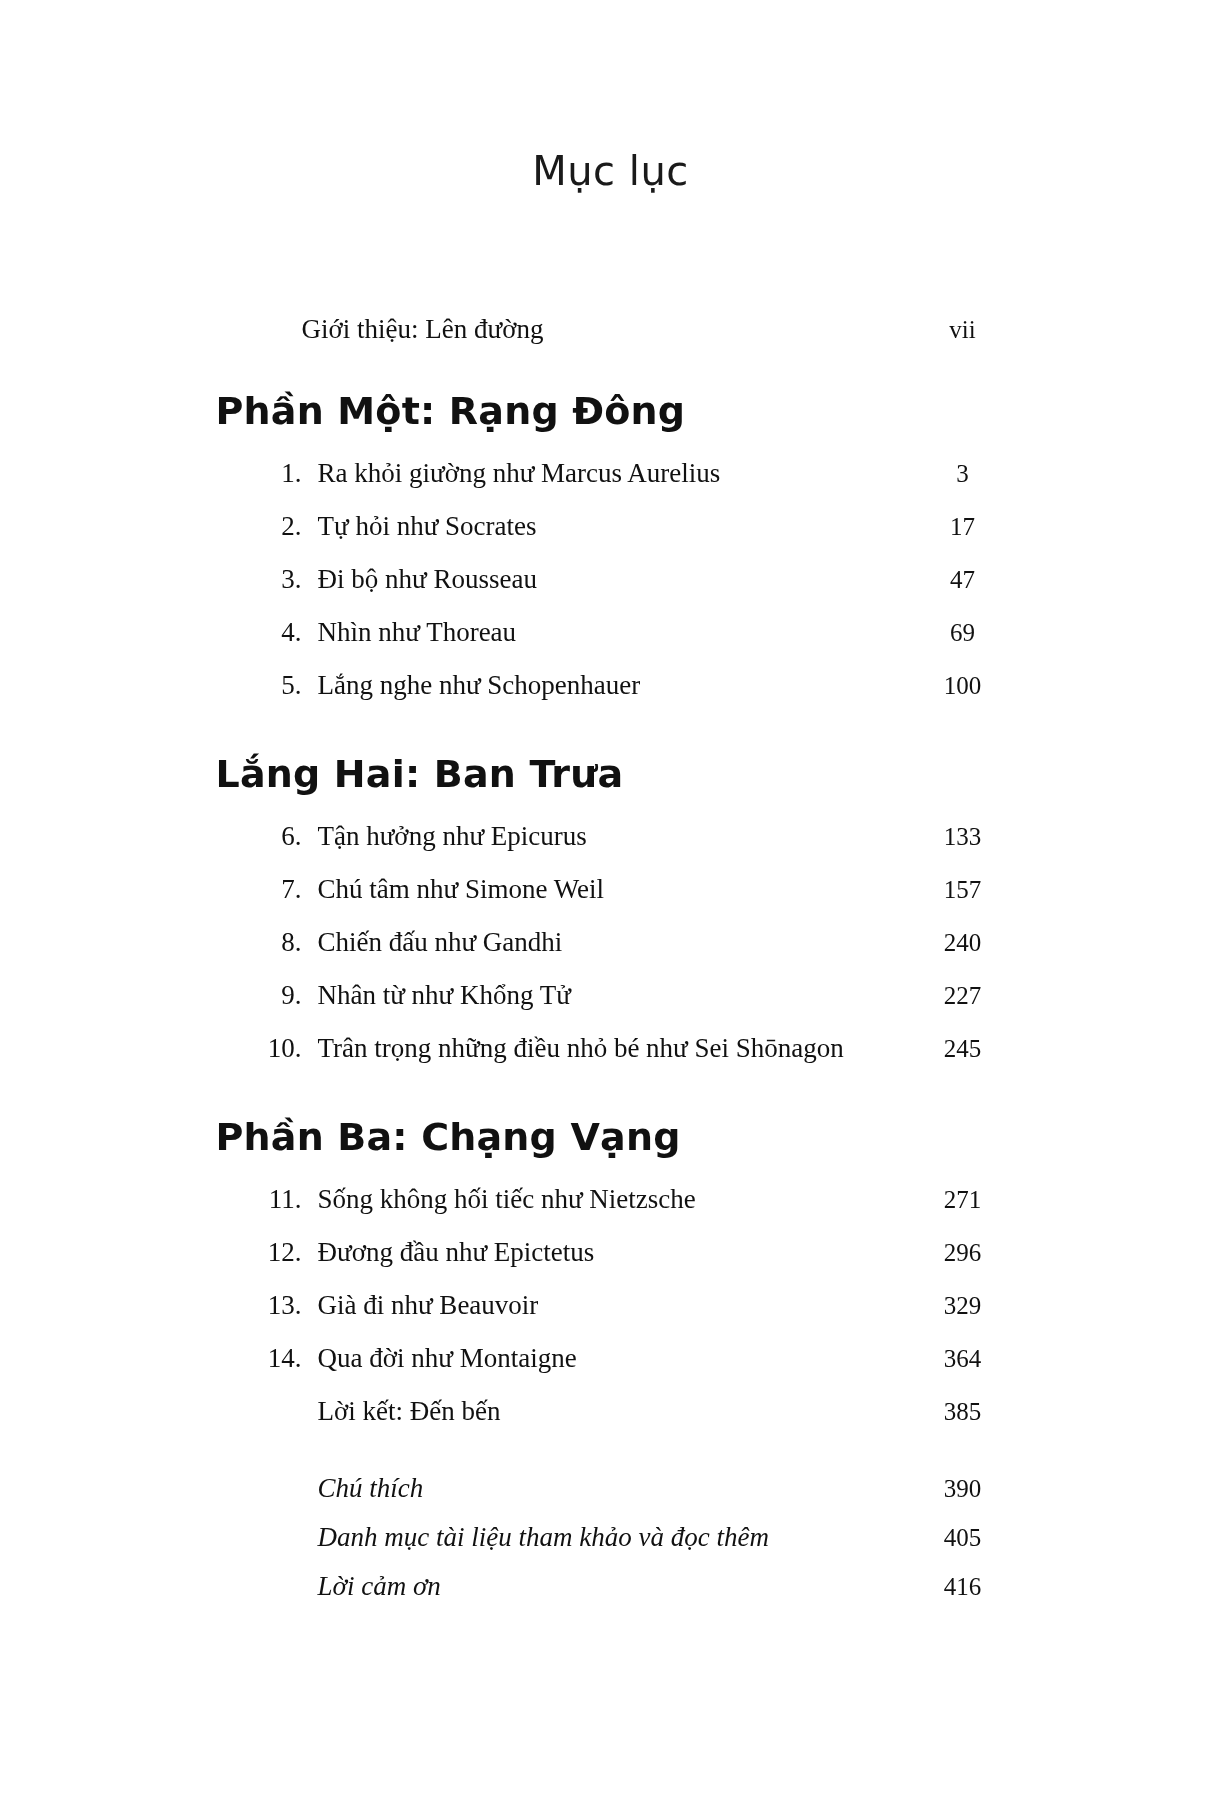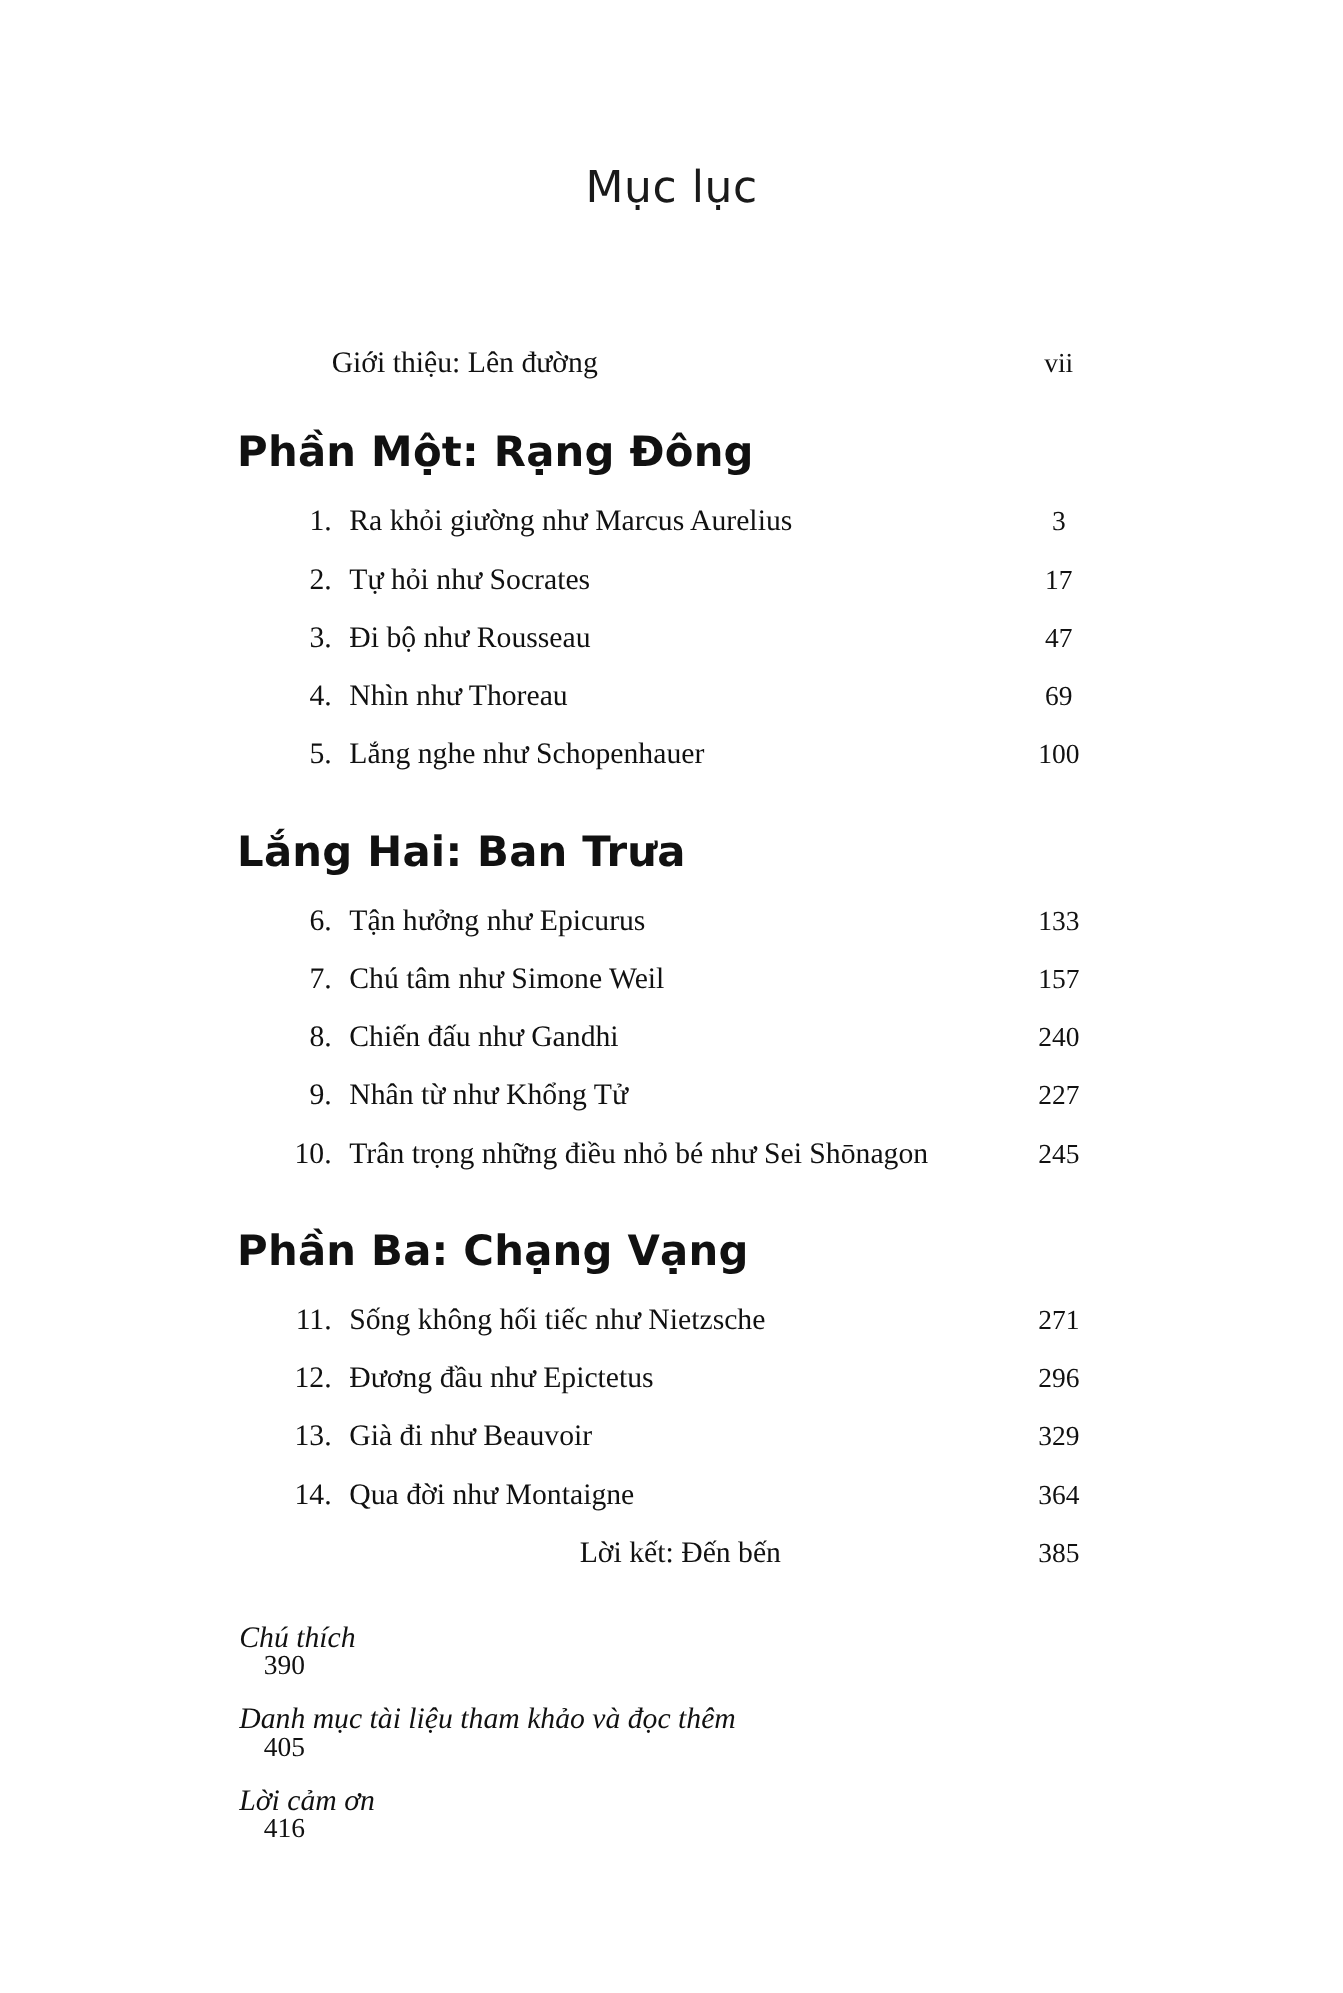--- a/index.html
+++ b/index.html
@@ -84,29 +84,27 @@
     margin-top: 32px;
   }
   .chapter-row {
     padding: 13px 0;
   }
   .closing-row {
     padding: 13px 0;
   }
   .closing-row .label {
     padding-left: 2px;
-    text-align: center;
   }
   .back-matter {
     margin-top: 26px;
   }
   .back-row {
     padding: 11px 0;
     font-style: italic;
-    flex-direction: column;
   }
   .back-row .page-no {
     font-style: normal;
   }
 </style>
 </head>
 <body>
 
 <div class="page">
 

